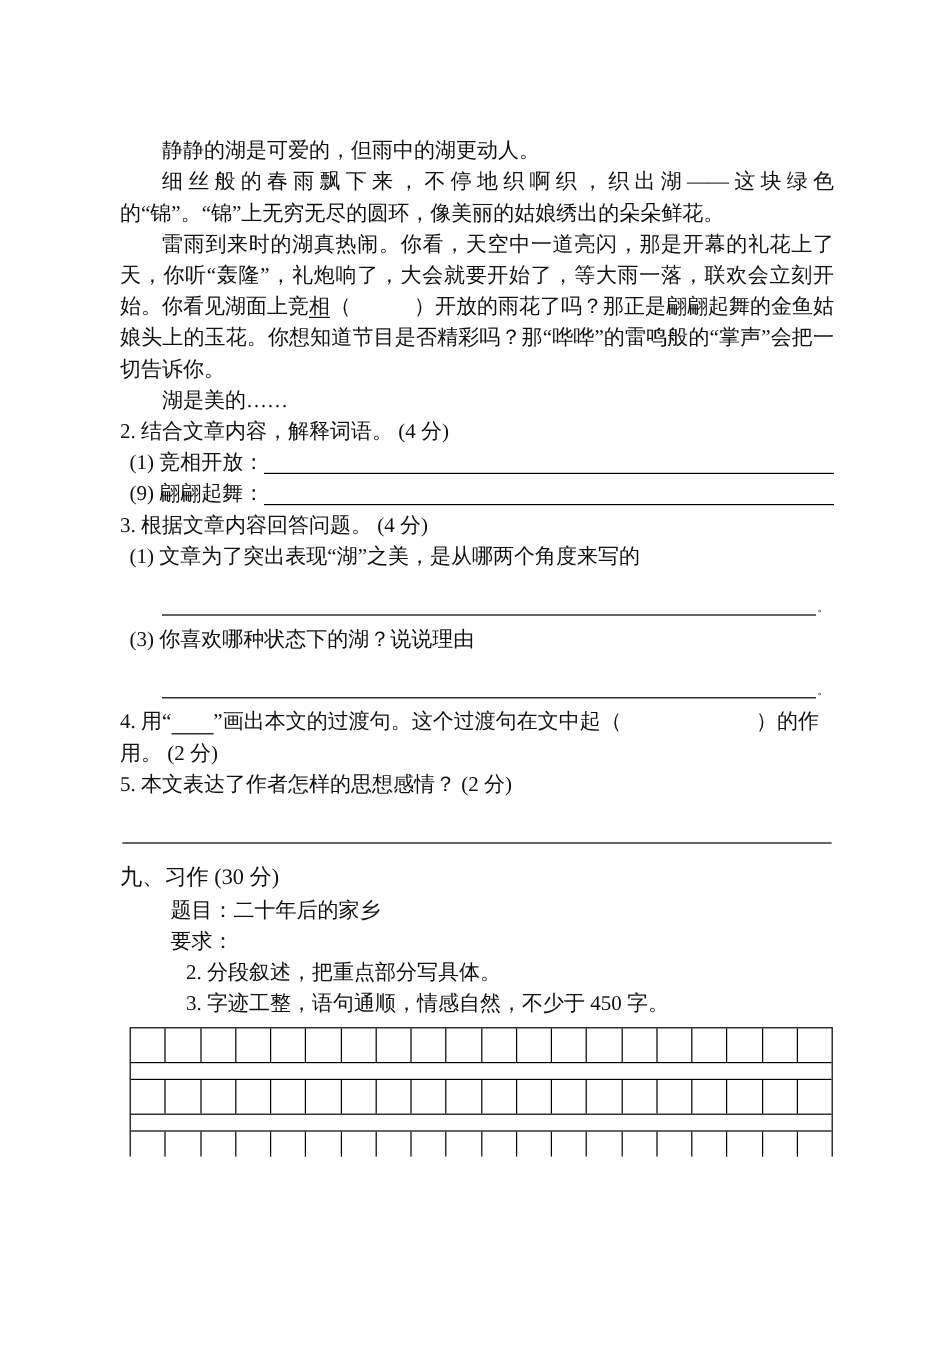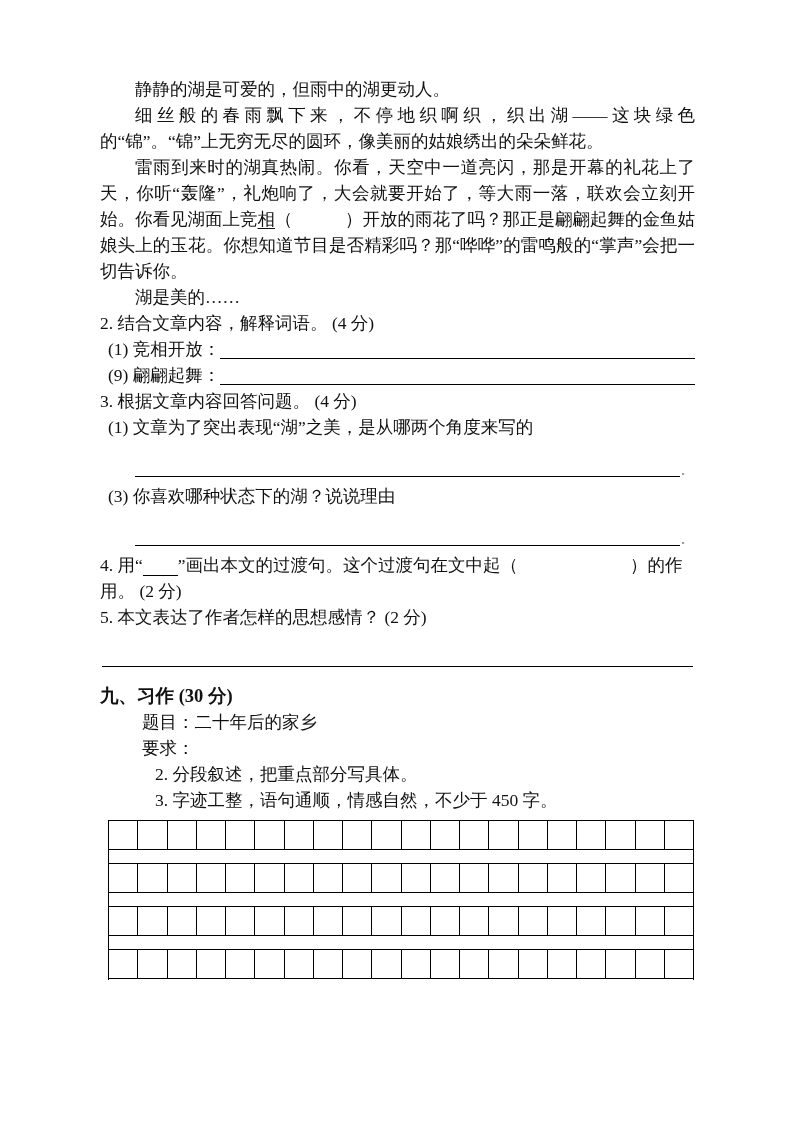--- a/index.html
+++ b/index.html
@@ -1,41 +1,40 @@
 <!DOCTYPE html>
 <html><head>
 <meta charset="utf-8">
 <style>
   html,body{margin:0;padding:0;background:#ffffff;}
   .page{
     position:relative;
     width:793px;height:964px;
     box-sizing:border-box;
-    padding:60px 98px 0 100px;
+    padding:112px 98px 0 100px;
     background:#ffffff;
     color:#111;
     font-family:"Liberation Serif","DejaVu Serif",serif;
     font-size:17.5px;
     line-height:26px;
     overflow:hidden;
-    margin-top:16px;
   }
   .passage p{margin:0;text-indent:2em;text-align:justify;}
   .q{margin:0;}
   .q-sub{margin:0;padding-left:8px;display:flex;align-items:flex-start;}
   .q-sub .label{white-space:nowrap;}
   .fill{flex:1;border-bottom:1px solid #000;height:22px;}
   .ans-row{display:flex;align-items:flex-end;margin:16px 4px 6px 35px;}
   .ans-row .fill{height:20px;}
   .tiny-period{font-size:10px;line-height:12px;margin-left:1px;}
   .u{text-decoration:underline;text-underline-offset:3px;}
   .blank-u{border-bottom:1px solid #000;white-space:pre;}
   .paren-gap{display:inline-block;width:112px;}
   .q5-line{border-bottom:1px solid #000;height:22px;margin:14px 2px 0 2px;}
-  .comp-heading{font-weight:bold;font-size:18.5px;margin-top:16px;}
+  .comp-heading{font-weight:normal;font-size:18.5px;margin-top:16px;}
   .comp-line{margin-left:42px;}
   .comp-req{margin-left:55px;}
   .grid{border:1.5px solid #000;width:586px;margin-top:7px;margin-left:8px;box-sizing:border-box;}
   .grid-row{display:flex;height:28px;border-bottom:1px solid #000;}
   .grid-row:last-child{border-bottom:none;}
   .grid-cell{flex:1;border-right:1px solid #000;}
   .grid-cell:last-child{border-right:none;}
   .grid-strip{height:13px;border-bottom:1px solid #000;position:relative;}
   .grid-marker{
     position:absolute;right:11px;top:0;

